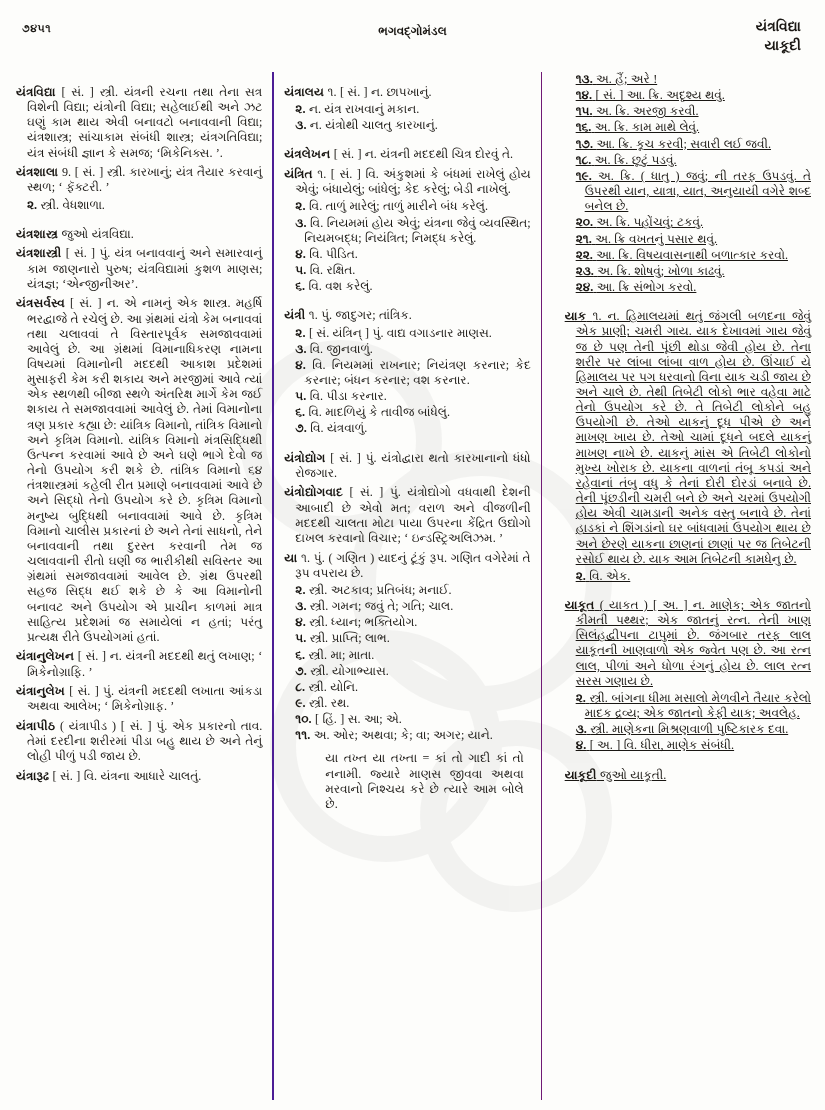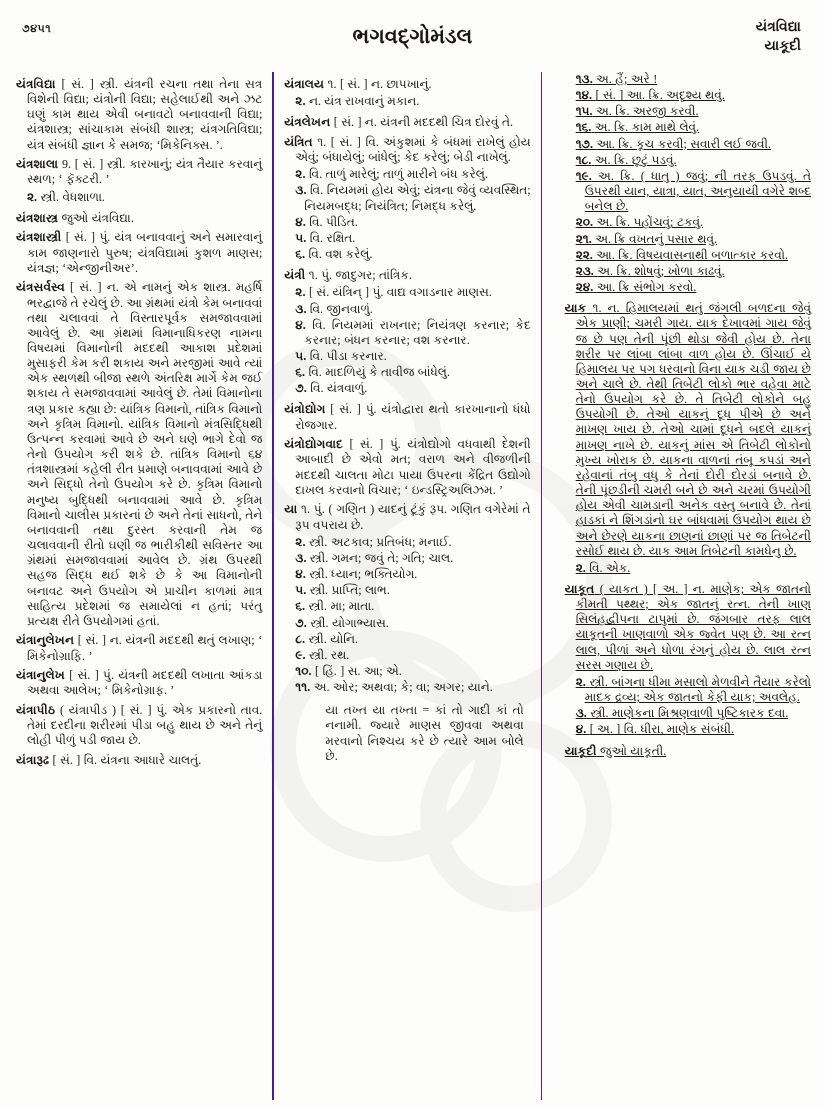--- a/index.html
+++ b/index.html
@@ -53,21 +53,21 @@
     position: absolute;
     left: 22px; top: 8px;
     font-size: 11px;
     font-weight: 700;
     letter-spacing: .5px;
   }
   .rh-title {
     position: absolute;
     left: 0; right: 0; top: 10px;
     text-align: center;
-    font-size: 21px;
+    font-size: 12px;
     font-weight: 700;
   }
   .rh-guides {
     position: absolute;
     right: 24px; top: 4px;
     text-align: right;
     font-size: 14px;
     font-weight: 700;
     line-height: 1.35;
   }
@@ -92,21 +92,21 @@
     text-justify: inter-word;
     hyphens: none;
     word-spacing: .4px;
   }
   .col.c1 { padding-left: 2px;  padding-right: 10px; }
   .col.c2 { padding-left: 10px; padding-right: 10px; border-left: 2px solid #4c1d95; }
   .col.c3 { padding-left: 23px; padding-right: 2px;  border-left: 1px solid #701a75; text-decoration: underline; }
 
   
   .entry {
-    margin: 4px 0 0 0;
+    margin: 12px 0 0 0;
     padding: 1px 0 2px 0;
     text-indent: 0;
   }
   .entry + .entry { margin-top: 1.5px; }
   .entry .hw {
     font-weight: 700;
     letter-spacing: .1px;
   }
   .entry .body-txt { }
   
@@ -159,20 +159,21 @@
         <p class="entry hanging"><span class="hw">યંત્રશાસ્ત્રી</span> <span class="body-txt">[ સં. ] પું. યંત્ર બનાવવાનું અને સમારવાનું કામ જાણનારો પુરુષ; યંત્રવિદ્યામાં કુશળ માણસ; યંત્રજ્ઞ; ‘એન્જીનીઅર’.</span></p>
         <p class="entry hanging"><span class="hw">યંત્રસર્વસ્વ</span> <span class="body-txt">[ સં. ] ન. એ નામનું એક શાસ્ત્ર. મહર્ષિ ભરદ્વાજે તે રચેલું છે. આ ગ્રંથમાં યંત્રો કેમ બનાવવાં તથા ચલાવવાં તે વિસ્તારપૂર્વક સમજાવવામાં આવેલું છે. આ ગ્રંથમાં વિમાનાધિકરણ નામના વિષયમાં વિમાનોની મદદથી આકાશ પ્રદેશમાં મુસાફરી કેમ કરી શકાય અને મરજીમાં આવે ત્યાં એક સ્થળથી બીજા સ્થળે અંતરિક્ષ માર્ગે કેમ જઈ શકાય તે સમજાવવામાં આવેલું છે. તેમાં વિમાનોના ત્રણ પ્રકાર કહ્યા છે: યાંત્રિક વિમાનો, તાંત્રિક વિમાનો અને કૃત્રિમ વિમાનો. યાંત્રિક વિમાનો મંત્રસિદ્ધિથી ઉત્પન્ન કરવામાં આવે છે અને ઘણે ભાગે દેવો જ તેનો ઉપયોગ કરી શકે છે. તાંત્રિક વિમાનો ૬૪ તંત્રશાસ્ત્રમાં કહેલી રીત પ્રમાણે બનાવવામાં આવે છે અને સિદ્ધો તેનો ઉપયોગ કરે છે. કૃત્રિમ વિમાનો મનુષ્ય બુદ્ધિથી બનાવવામાં આવે છે. કૃત્રિમ વિમાનો ચાલીસ પ્રકારનાં છે અને તેનાં સાધનો, તેને બનાવવાની તથા દુરસ્ત કરવાની તેમ જ ચલાવવાની રીતો ઘણી જ ભારીકીથી સવિસ્તર આ ગ્રંથમાં સમજાવવામાં આવેલ છે. ગ્રંથ ઉપરથી સહજ સિદ્ધ થઈ શકે છે કે આ વિમાનોની બનાવટ અને ઉપયોગ એ પ્રાચીન કાળમાં માત્ર સાહિત્ય પ્રદેશમાં જ સમાયેલાં ન હતાં; પરંતુ પ્રત્યક્ષ રીતે ઉપયોગમાં હતાં.</span></p>
         <p class="entry hanging"><span class="hw">યંત્રાનુલેખન</span> <span class="body-txt">[ સં. ] ન. યંત્રની મદદથી થતું લખાણ; ‘ મિકેનોગ્રાફિ. ’</span></p>
         <p class="entry hanging"><span class="hw">યંત્રાનુલેખ</span> <span class="body-txt">[ સં. ] પું. યંત્રની મદદથી લખાતા આંકડા અથવા આલેખ; ‘ મિકેનોગ્રાફ. ’</span></p>
         <p class="entry hanging"><span class="hw">યંત્રાપીઠ</span> <span class="body-txt">( યંત્રાપીડ ) [ સં. ] પું. એક પ્રકારનો તાવ. તેમાં દરદીના શરીરમાં પીડા બહુ થાય છે અને તેનું લોહી પીળું પડી જાય છે.</span></p>
         <p class="entry hanging"><span class="hw">યંત્રારૂઢ</span> <span class="body-txt">[ સં. ] વિ. યંત્રના આધારે ચાલતું.</span></p>
       </div>
     <div class="col c2">
         <p class="entry hanging"><span class="hw">યંત્રાલય</span> <span class="body-txt">૧. [ સં. ] ન. છાપખાનું.</span></p>
         <p class="sense"><span class="num">૨.</span> <span>ન. યંત્ર રાખવાનું મકાન.</span></p>
+        <p class="sense"><span class="num">૩.</span> <span>ન. યંત્રોથી ચાલતુ કારખાનું.</span></p>
         <p class="entry hanging"><span class="hw">યંત્રલેખન</span> <span class="body-txt">[ સં. ] ન. યંત્રની મદદથી ચિત્ર દોરવું તે.</span></p>
         <p class="entry hanging"><span class="hw">યંત્રિત</span> <span class="body-txt">૧. [ સં. ] વિ. અંકુશમાં કે બંધમાં રાખેલું હોય એવું; બંધાયેલું; બાંધેલું; કેદ કરેલું; બેડી નાખેલું.</span></p>
         <p class="sense"><span class="num">૨.</span> <span>વિ. તાળું મારેલું; તાળું મારીને બંધ કરેલું.</span></p>
         <p class="sense"><span class="num">૩.</span> <span>વિ. નિયમમાં હોય એવું; યંત્રના જેવું વ્યવસ્થિત; નિયમબદ્ધ; નિયંત્રિત; નિમદ્ધ કરેલું.</span></p>
         <p class="sense"><span class="num">૪.</span> <span>વિ. પીડિત.</span></p>
         <p class="sense"><span class="num">૫.</span> <span>વિ. રક્ષિત.</span></p>
         <p class="sense"><span class="num">૬.</span> <span>વિ. વશ કરેલું.</span></p>
         <p class="entry hanging"><span class="hw">યંત્રી</span> <span class="body-txt">૧. પું. જાદુગર; તાંત્રિક.</span></p>
         <p class="sense"><span class="num">૨.</span> <span>[ સં. યંત્રિન્ ] પું. વાદ્ય વગાડનાર માણસ.</span></p>
         <p class="sense"><span class="num">૩.</span> <span>વિ. જીનવાળું.</span></p>

